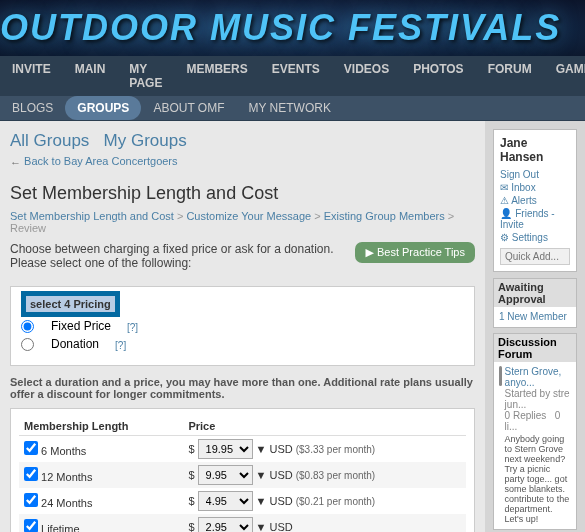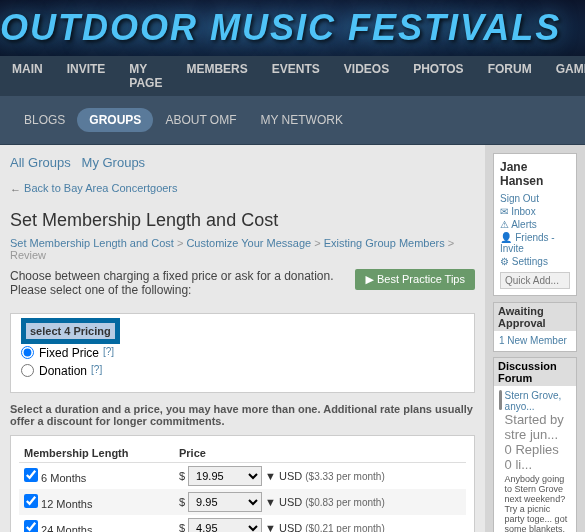--- a/index.html
+++ b/index.html
@@ -43,21 +43,21 @@
       text-decoration: none;
       padding: 6px 12px;
       font-size: 12px;
       font-weight: bold;
       display: block;
     }
 
     .nav-secondary {
       background: #3d5166;
       display: flex;
-      padding: 12px;
+      padding: 0;
       border-bottom: 1px solid #2c3e50;
     }
     .nav-secondary a {
       color: #ccc;
       text-decoration: none;
       padding: 5px 12px;
       font-size: 12px;
       display: block;
     }
     .nav-secondary a.active {
@@ -110,44 +110,45 @@
     }
 
     .best-practice-btn {
       float: right;
       background: #6a9a6a;
       color: white;
       border: none;
       padding: 4px 10px;
       font-size: 11px;
       cursor: pointer;
-      border-radius: 2px;
+      border-radius: 7px;
     }
 
     
     .pricing-box {
       background: white;
       border: 1px solid #ccc;
       padding: 10px;
       margin-bottom: 10px;
       clear: both;
     }
 
     .pricing-format-label {
       font-size: 12px;
       color: #333;
       margin-bottom: 8px;
       font-weight: bold;
     }
 
     .radio-row {
       display: flex;
-      align-items: flex-start;
+      align-items: flex-end;
       margin-bottom: 4px;
       font-size: 12px;
+      gap: 12px;
     }
     .radio-row input { margin-right: 5px; }
     .help-link {
       color: #4a7fa5;
       font-size: 10px;
       margin-left: 4px;
       text-decoration: none;
     }
 
     .duration-text {
@@ -178,21 +179,21 @@
     .membership-table td {
       font-size: 11px;
       color: #333;
       padding: 3px 5px;
       vertical-align: middle;
     }
     .membership-table tr:nth-child(even) { background: #f5f5f5; }
 
     .row-checkbox { width: 14px; height: 14px; }
     .price-input {
-      width: 74px;
+      width: 55px;
       padding: 2px 3px;
       font-size: 11px;
       border: 1px solid #aaa;
     }
     .price-note {
       color: #666;
       font-size: 10px;
     }
 
     
@@ -274,21 +275,21 @@
       background: #888;
       border-radius: 2px;
       display: inline-block;
       vertical-align: middle;
     }
     .forum-post-title {
       color: #4a7fa5;
       font-size: 10px;
     }
     .forum-meta {
-      font-size: 13px;
+      font-size: 10px;
       color: #888;
     }
     .forum-snippet {
       font-size: 9px;
       color: #555;
       margin-top: 2px;
     }
 
     
     select { cursor: pointer; }
@@ -303,22 +304,22 @@
     }
   </style>
 </head>
 <body>
 
 <div class="header-banner">
   <div class="site-title">OUTDOOR MUSIC FESTIVALS</div>
 </div>
 
 <div class="nav-primary">
+  <a href="#">INVITE</a>
   <a href="#">MAIN</a>
-  <a href="#">INVITE</a>
   <a href="#">MY PAGE</a>
   <a href="#">MEMBERS</a>
   <a href="#">EVENTS</a>
   <a href="#">VIDEOS</a>
   <a href="#">PHOTOS</a>
   <a href="#">FORUM</a>
   <a href="#">GAMES</a>
 
 </div>
 
@@ -326,21 +327,21 @@
   <a href="#">BLOGS</a>
   <a href="#" class="active">GROUPS</a>
   <a href="#">ABOUT OMF</a>
   <a href="#">MY NETWORK</a>
 </div>
 
 <div class="main-container">
 
   <div class="content-area">
 
-    <div style="font-size:13px; margin-bottom:12px;">
+    <div style="font-size:17px; margin-bottom:4px;">
       <a href="#" style="color:#4a7fa5; text-decoration:none;">All Groups</a>
       &nbsp;
       <a href="#" style="color:#4a7fa5; text-decoration:none;">My Groups</a>
     </div>
 
     <div class="breadcrumb-back">
       <span>←</span>
       <a href="#">Back to Bay Area Concertgoers</a>
     </div>
 

